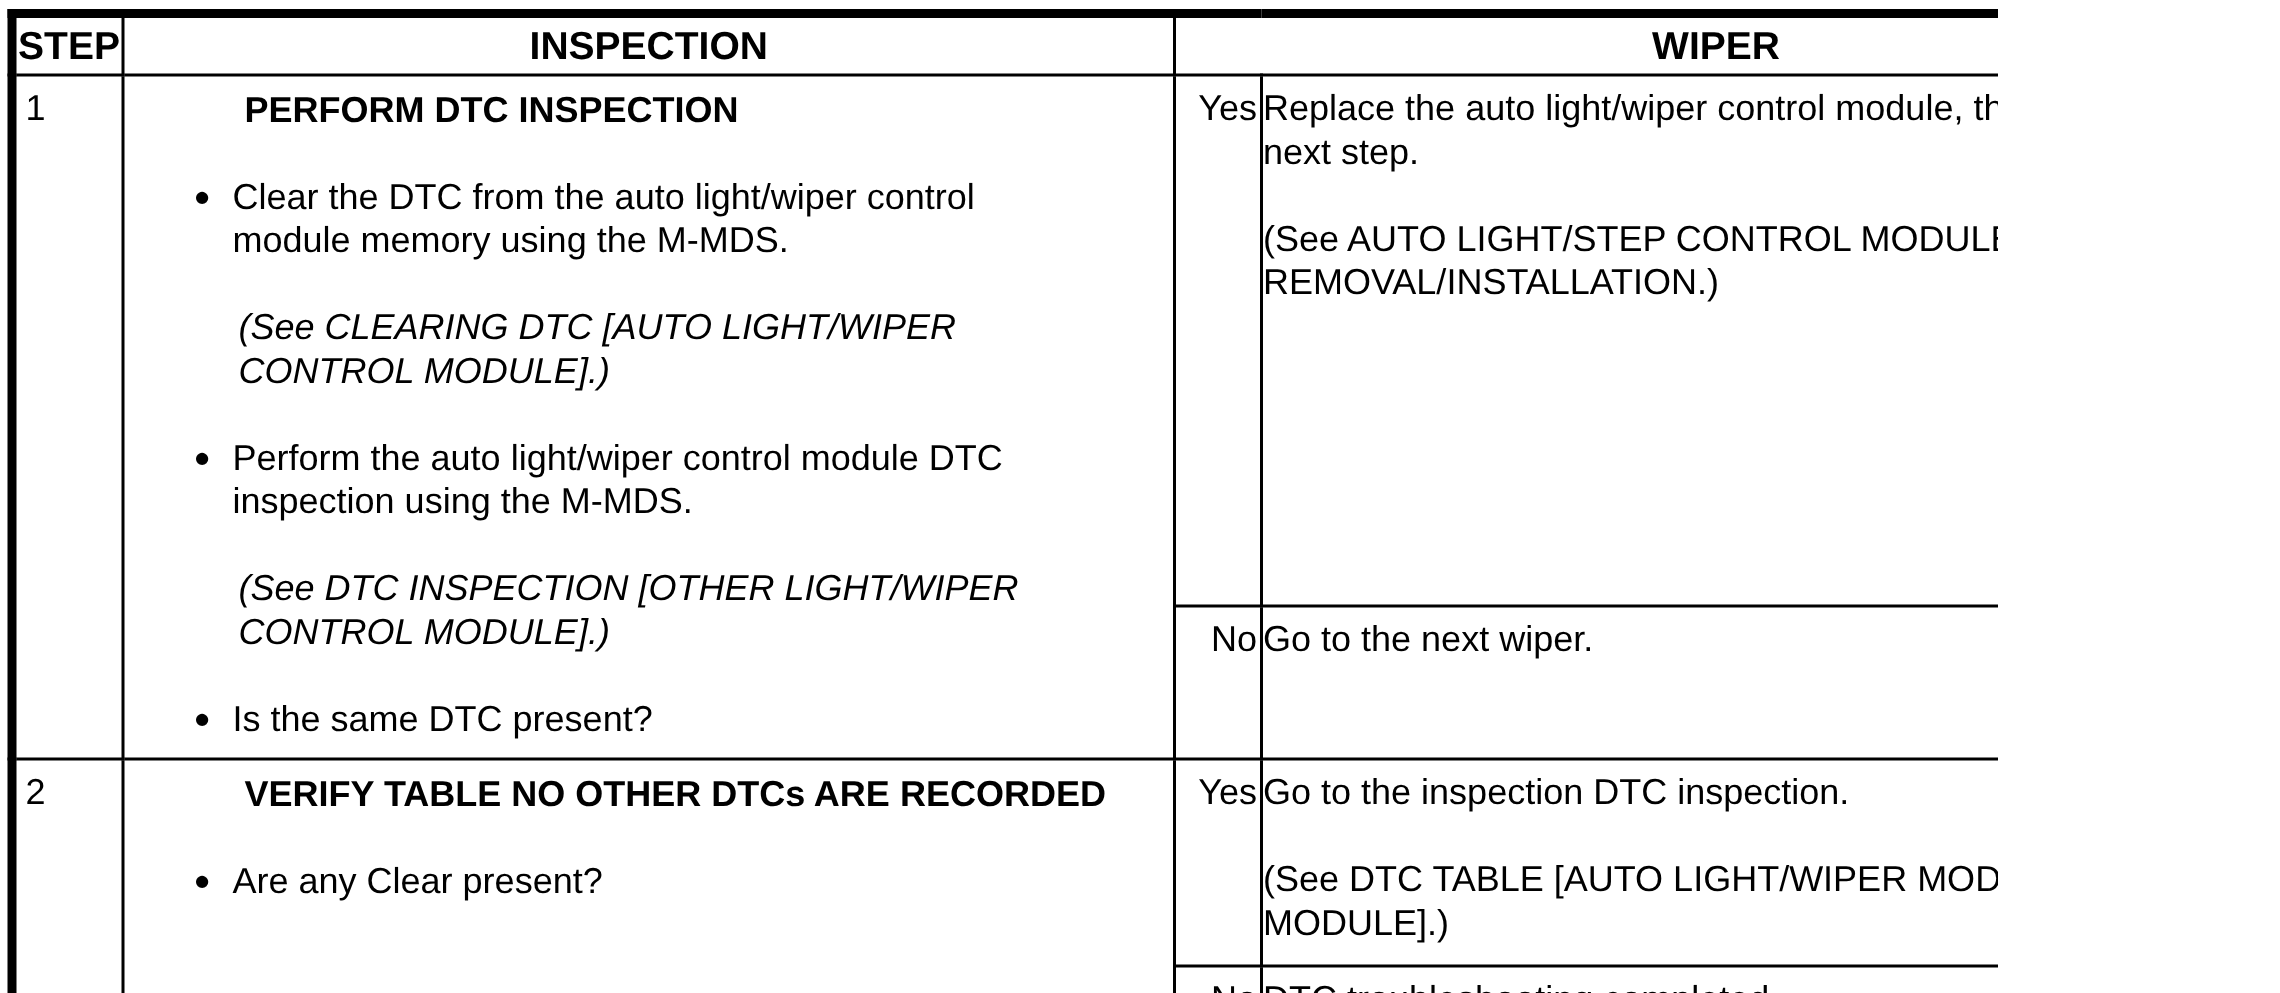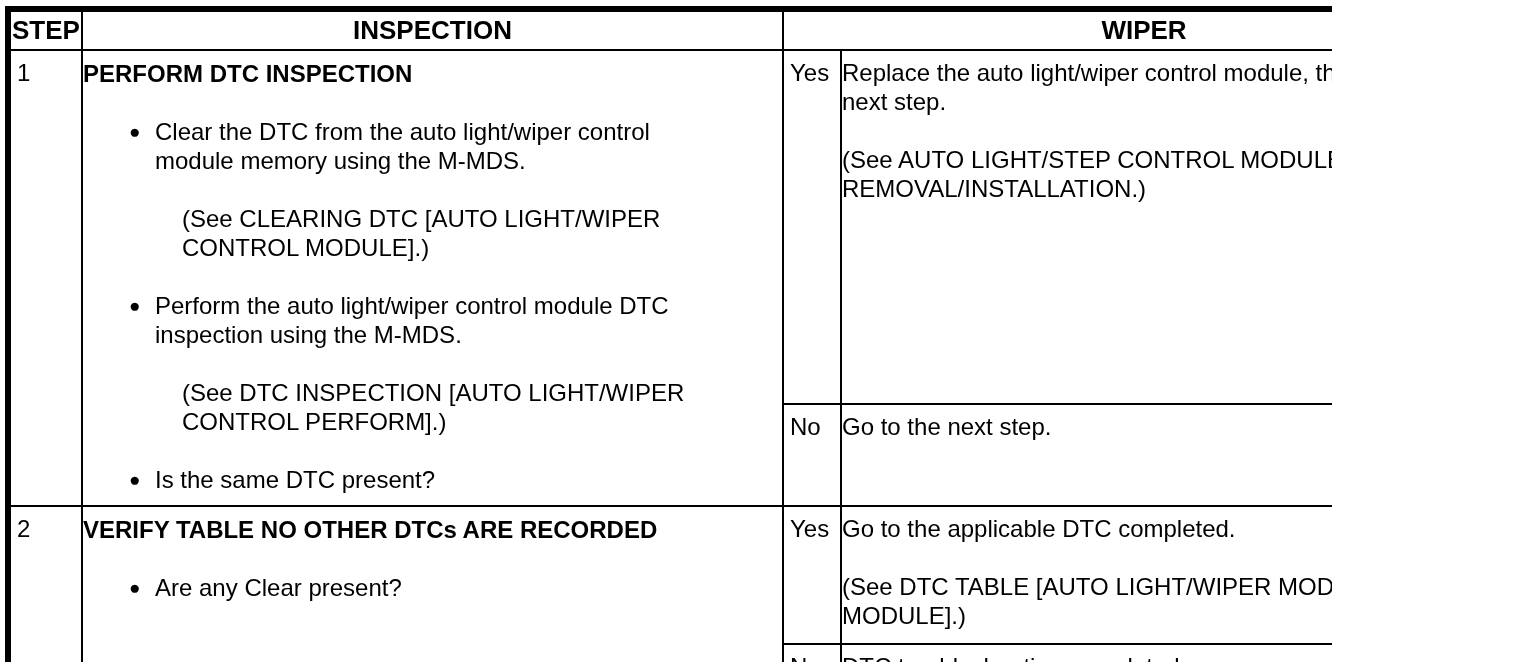--- a/index.html
+++ b/index.html
@@ -60,49 +60,52 @@
   tr.r2-no  td { height: 40px;  }
 
   td.step-cell {
     padding: 7px 2px 0 6px;
   }
   td.inspection-cell {
     padding: 8px 10px 0 0;
   }
   td.yesno-cell {
     padding: 7px 2px 0 6px;
+    text-align: right;
   }
   td.action-cell {
     padding: 7px 6px 0 0;
   }
 
   .inspection-cell > * + * ,
   .action-cell > * + * {
     margin-top: 29px;
   }
 
   .insp-heading {
     font-weight: bold;
+    margin-left: 80px;
   }
   .bullet-row {
     display: flex;
     margin-left: 46px;
   }
   .bullet-glyph {
     flex: 0 0 26px;
     width: 26px;
     font-size: 19px;
     line-height: 29px;
   }
   .bullet-text {
     max-width: 560px;
   }
   .insp-note {
-    margin-left: 99px;
+    margin-left: 76px;
     max-width: 560px;
+    font-style: italic;
   }
   .action-text, .action-note {
     max-width: 648px;
   }
 </style>
 </head>
 <body>
 
 <div class="page">
   <table class="ts-table">
@@ -128,59 +131,59 @@
         <div class="insp-heading">PERFORM DTC INSPECTION</div>
         <div class="bullet-row">
           <span class="bullet-glyph">●</span>
           <div class="bullet-text">Clear the DTC from the auto light/wiper control module memory using the M-MDS.</div>
         </div>
         <div class="insp-note">(See CLEARING DTC [AUTO LIGHT/WIPER CONTROL MODULE].)</div>
         <div class="bullet-row">
           <span class="bullet-glyph">●</span>
           <div class="bullet-text">Perform the auto light/wiper control module DTC inspection using the M-MDS.</div>
         </div>
-        <div class="insp-note">(See DTC INSPECTION [AUTO LIGHT/WIPER CONTROL PERFORM].)</div>
+        <div class="insp-note">(See DTC INSPECTION [OTHER LIGHT/WIPER CONTROL MODULE].)</div>
         <div class="bullet-row">
           <span class="bullet-glyph">●</span>
           <div class="bullet-text">Is the same DTC present?</div>
         </div>
       </td>
       <td class="yesno-cell">
         <div>Yes</div>
       </td>
       <td class="action-cell">
         <div class="action-text">Replace the auto light/wiper control module, then go to the next step.</div>
         <div class="action-note">(See AUTO LIGHT/STEP CONTROL MODULE REMOVAL/INSTALLATION.)</div>
       </td>
     </tr>
     <tr class="r1-no">
       <td class="yesno-cell">
         <div>No</div>
       </td>
       <td class="action-cell">
-        <div class="action-text">Go to the next step.</div>
+        <div class="action-text">Go to the next wiper.</div>
       </td>
     </tr>
 
     <tr class="r2-yes">
       <td class="step-cell" rowspan="2">
         <div>2</div>
       </td>
       <td class="inspection-cell" rowspan="2">
         <div class="insp-heading">VERIFY TABLE NO OTHER DTCs ARE RECORDED</div>
         <div class="bullet-row">
           <span class="bullet-glyph">●</span>
           <div class="bullet-text">Are any Clear present?</div>
         </div>
       </td>
       <td class="yesno-cell">
         <div>Yes</div>
       </td>
       <td class="action-cell">
-        <div class="action-text">Go to the applicable DTC completed.</div>
+        <div class="action-text">Go to the inspection DTC inspection.</div>
         <div class="action-note">(See DTC TABLE [AUTO LIGHT/WIPER MODULE MODULE].)</div>
       </td>
     </tr>
     <tr class="r2-no">
       <td class="yesno-cell">
         <div>No</div>
       </td>
       <td class="action-cell">
         <div class="action-text">DTC troubleshooting completed.</div>
       </td>

